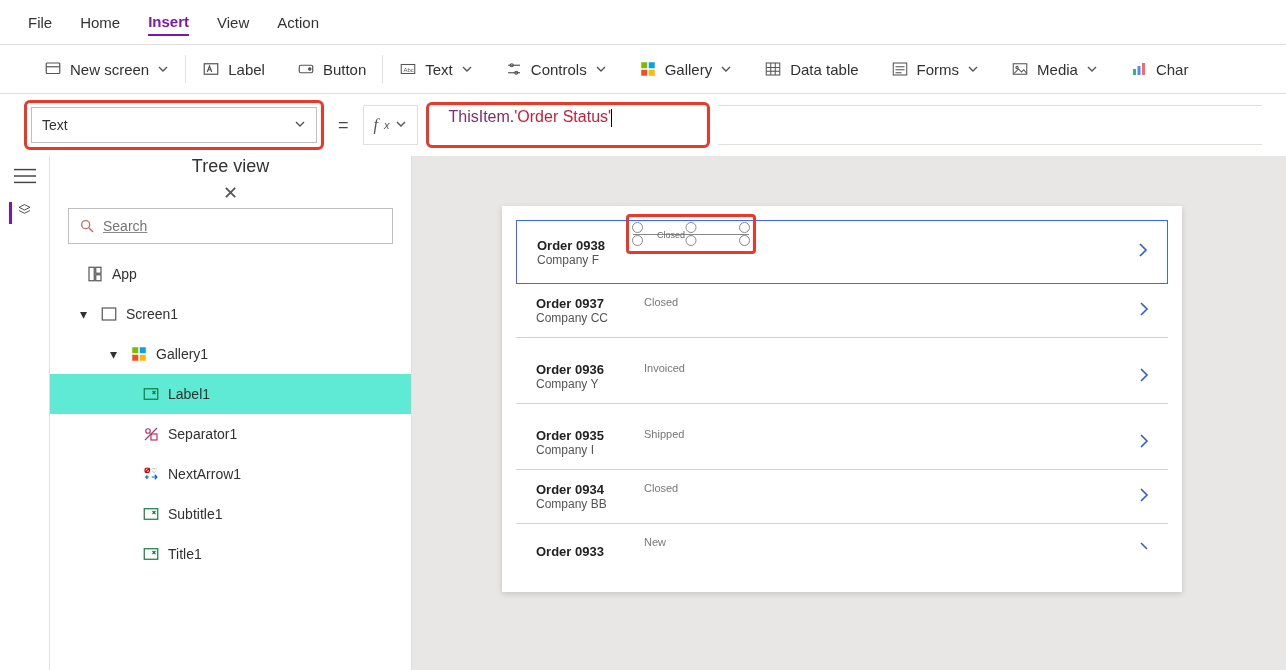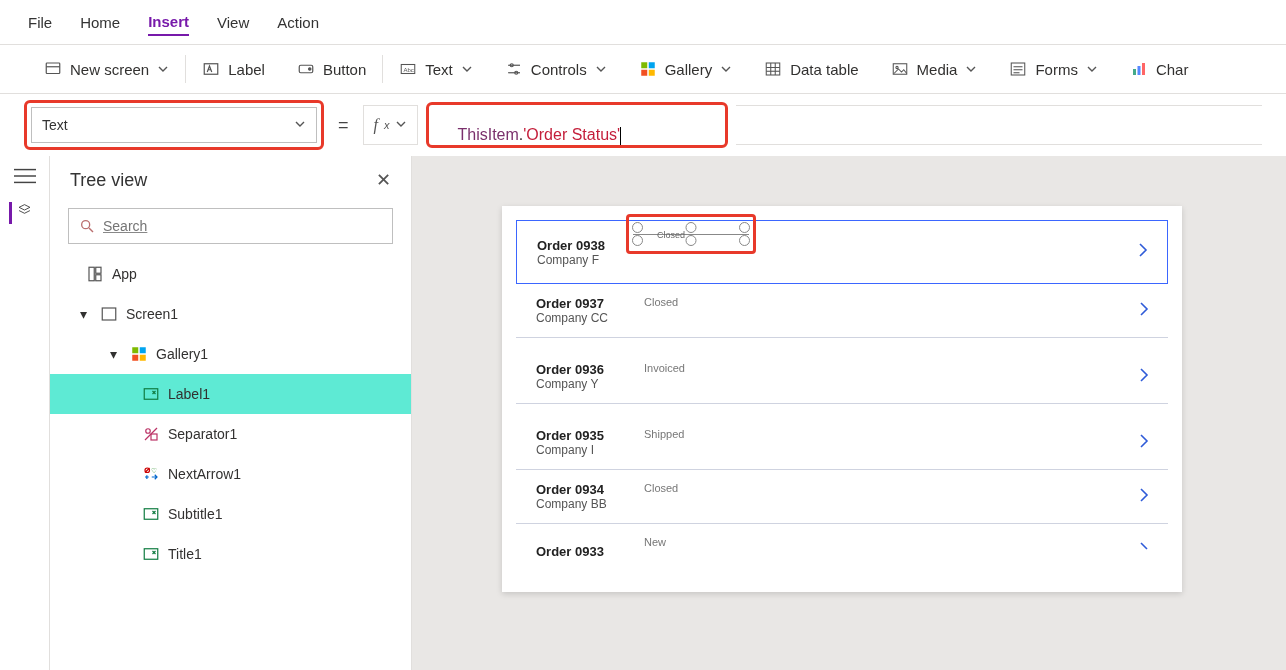--- a/index.html
+++ b/index.html
@@ -16,35 +16,35 @@
   .ribbon .sep { width:1px; height:60%; background:#e1dfdd; }
   .ribbon svg { width:18px; height:18px; flex:none; }
   .ribbon .chev svg{width:12px;height:12px;}
 
   
   .formula-row { height:62px; display:flex; align-items:center; padding:10px 24px 10px 24px; gap:8px; }
   .propbox { border:3px solid #E8392A; border-radius:6px; padding:4px; }
   .propbox-inner { width:286px; height:36px; border:1px solid #bfbfbf; display:flex; align-items:center; padding:0 10px; font-size:14px; color:#333; justify-content:space-between;}
   .equals { font-size:18px; color:#444; padding:0 6px;}
   .fxbox { height:40px; border:1px solid #e1dfdd; display:flex; align-items:center; padding:0 10px; gap:6px; color:#555; font-style:italic;}
-  .formula-input-wrap { border:3px solid #E8392A; border-radius:6px; padding:20px; height:46px; display:flex; align-items:flex-start;}
+  .formula-input-wrap { border:3px solid #E8392A; border-radius:6px; padding:11px; height:46px; display:flex; align-items:center;}
   .formula-input { height:36px; width:256px; font-family:Consolas, monospace; font-size:16px; border:none; outline:none; padding:0 8px;}
   .formula-input .kw1{color:#7A306C;}
   .formula-input .kw2{color:#C41E3A;}
   .formula-rest { flex:1; border-top:1px solid #e1dfdd; border-bottom:1px solid #e1dfdd; height:40px;}
 
   
   .body { display:flex; height:calc(670px - 44px - 50px - 62px); }
   .leftrail { width:50px; border-right:1px solid #e1dfdd; display:flex; flex-direction:column; align-items:center; padding-top:12px; gap:18px;}
   .leftrail .burger{width:22px;height:16px;}
   .leftrail .layersbtn{width:22px;height:22px; border-left:3px solid #7719AA; padding-left:6px; margin-left:-9px;}
 
   
   .treepanel { width:362px; border-right:1px solid #e1dfdd; background:#fff; display:flex; flex-direction:column; }
-  .treehead { height:48px; display:flex; align-items:center; justify-content:space-between; padding:0 20px; font-size:18px; color:#333; }
+  .treehead { height:48px; display:flex; align-items:center; justify-content:space-between; padding:0 20px; font-size:18px; color:#333;flex-direction:column; }
   .treehead .close{font-size:18px;color:#555;}
   .searchbox { margin:4px 18px 10px 18px; height:36px; border:1px solid #bfbfbf; display:flex; align-items:center; padding:0 10px; color:#888; gap:8px;text-decoration:underline;}
   .searchbox input{border:none;outline:none;font-size:14px;flex:1;}
   .treelist { font-size:14px; color:#323130; overflow:auto;}
   .node { display:flex; align-items:center; gap:8px; height:40px; padding-left:16px; }
   .node .caret{width:12px;}
   .node svg{width:18px;height:18px;flex:none;}
   .node.lvl1{padding-left:30px;}
   .node.lvl2{padding-left:60px;}
   .node.lvl3{padding-left:92px;}
@@ -148,37 +148,37 @@
         <rect x="3" y="4" width="18" height="16"></rect>
         <line x1="3" y1="10" x2="21" y2="10"></line>
         <line x1="3" y1="15" x2="21" y2="15"></line>
         <line x1="9" y1="4" x2="9" y2="20"></line>
         <line x1="15" y1="4" x2="15" y2="20"></line>
       </svg>
     <span>Data table</span>
   </div>
   <div class="grp">
     <svg viewBox="0 0 24 24" fill="none" stroke="#555" stroke-width="1.4">
-        <rect x="3" y="5" width="18" height="14"></rect>
-        <circle cx="8" cy="10" r="1.5"></circle>
-        <path d="M4 18 L10 12 L14 16 L17 13 L21 18"></path>
-      </svg>
-    <span>Media</span>
-    <span class="chev"><svg viewBox="0 0 12 12" fill="none" stroke="#555" stroke-width="1.4">
-          <polyline points="2 4 6 8 10 4"></polyline>
-        </svg></span>
-  </div>
-  <div class="grp">
-    <svg viewBox="0 0 24 24" fill="none" stroke="#555" stroke-width="1.4">
         <rect x="3" y="4" width="18" height="16"></rect>
         <line x1="6" y1="9" x2="18" y2="9"></line>
         <line x1="6" y1="13" x2="18" y2="13"></line>
         <line x1="6" y1="17" x2="14" y2="17"></line>
       </svg>
     <span>Forms</span>
+    <span class="chev"><svg viewBox="0 0 12 12" fill="none" stroke="#555" stroke-width="1.4">
+          <polyline points="2 4 6 8 10 4"></polyline>
+        </svg></span>
+  </div>
+  <div class="grp">
+    <svg viewBox="0 0 24 24" fill="none" stroke="#555" stroke-width="1.4">
+        <rect x="3" y="5" width="18" height="14"></rect>
+        <circle cx="8" cy="10" r="1.5"></circle>
+        <path d="M4 18 L10 12 L14 16 L17 13 L21 18"></path>
+      </svg>
+    <span>Media</span>
     <span class="chev"><svg viewBox="0 0 12 12" fill="none" stroke="#555" stroke-width="1.4">
           <polyline points="2 4 6 8 10 4"></polyline>
         </svg></span>
   </div>
   <div class="grp">
     <svg viewBox="0 0 24 24" fill="none">
         <rect x="4" y="12" width="4" height="8" fill="#4a8"></rect>
         <rect x="10" y="8" width="4" height="12" fill="#58f"></rect>
         <rect x="16" y="4" width="4" height="16" fill="#f66"></rect>
       </svg>

